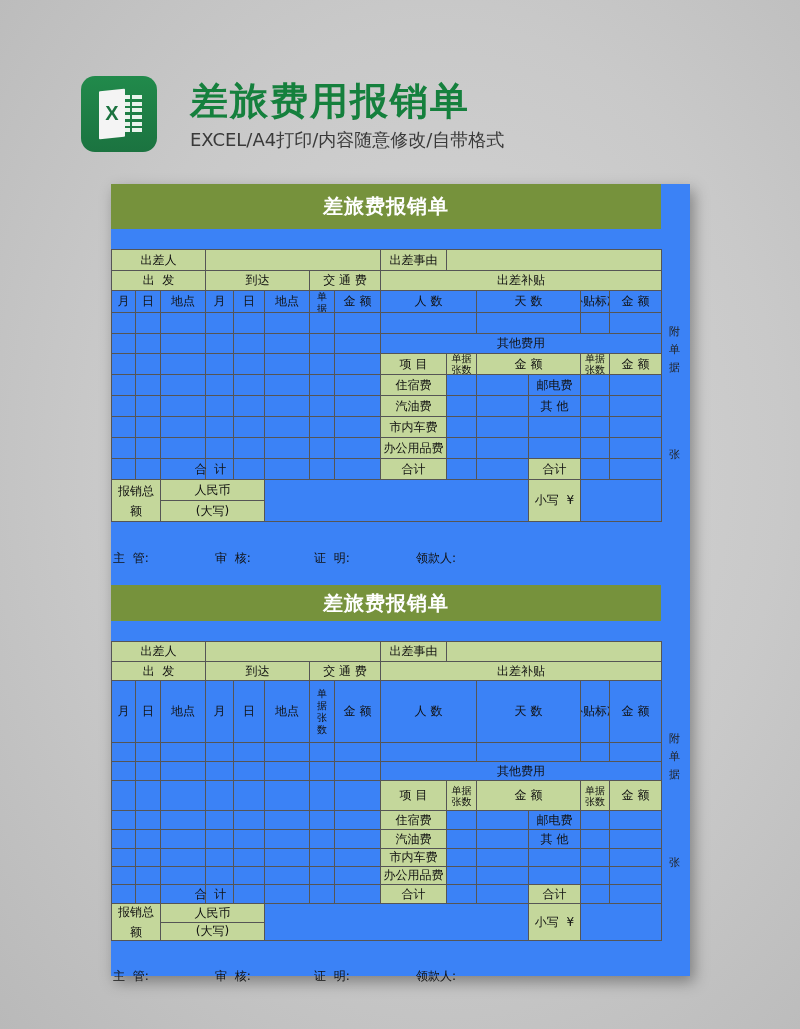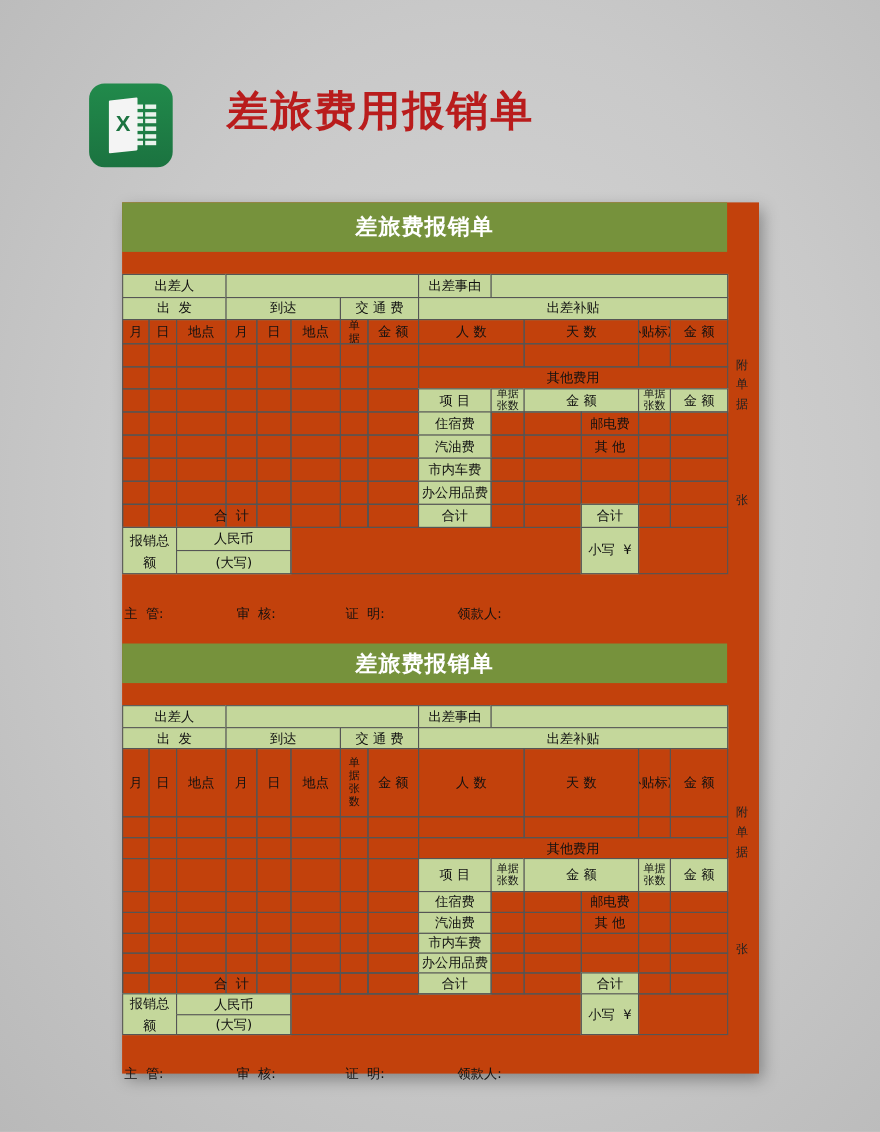--- a/index.html
+++ b/index.html
@@ -20,30 +20,30 @@
   .logo .sheet span { background: #e9f3ec; height: 4px; }
   .logo .page {
     position: absolute; left: 18px; top: 14px; width: 26px; height: 48px;
     background: #f4f4f4; transform: skewY(-6deg); border-radius: 1px;
   }
   .logo .x {
     position: absolute; left: 21px; top: 26px; width: 20px; text-align: center;
     color: #1b7340; font: bold 20px "Liberation Sans", sans-serif;
   }
   .big-title {
-    position: absolute; left: 206px; top: 76px; font-size: 38px; font-weight: bold;
-    color: #b91c1c; letter-spacing: 2px; font-family: "DejaVu Sans", sans-serif;
+    position: absolute; left: 190px; top: 76px; font-size: 38px; font-weight: bold;
+    color: #15803d; letter-spacing: 2px; font-family: "DejaVu Sans", sans-serif;
   }
   .sub-title {
     position: absolute; left: 190px; top: 128px; font-size: 18px; color: #3a3a3a;
     font-family: "DejaVu Sans", sans-serif;
   }
   .paper {
     position: absolute; left: 111px; top: 184px; width: 579px; height: 792px;
-    background: #c2410c; box-shadow: 4px 6px 14px rgba(0,0,0,0.35);
+    background: #3b82f6; box-shadow: 4px 6px 14px rgba(0,0,0,0.35);
   }
   .form { position: absolute; left: 0; width: 550px; }
   .tbar {
     position: absolute; left: 0; width: 550px; background: #76923c; color: #ffffff;
     font-weight: bold; font-size: 20px; text-align: center; display: flex;
     align-items: center; justify-content: center; letter-spacing: 1px;
   }
   .cell {
     position: absolute; box-sizing: border-box; border: 1px solid #555;
     font-size: 12px; color: #111; display: flex; align-items: center; justify-content: center;
@@ -73,20 +73,21 @@
         <span></span>
         <span></span>
         <span></span>
         <span></span>
         <span></span>
       </div>
     <div class="page"></div>
     <div class="x">X</div>
   </div>
   <div class="big-title">差旅费用报销单</div>
+  <div class="sub-title">EXCEL/A4打印/内容随意修改/自带格式</div>
 </div>
 
 <div class="paper">
   <div id="forms">
       <div class="form" style="top: 0px;">
         <div class="tbar" style="top: 0px; height: 45px;">差旅费报销单</div>
         <div class="cell plain" style="left: 0px; width: 154px; top: 45px; height: 21px; padding-left: 3px;">部门</div>
         <div class="cell plain" style="left: 215px; width: 138px; top: 45px; height: 21px; white-space: pre;">年  月  日</div>
         <div class="cell g" style="left: 0px; width: 95px; top: 65px; height: 22px;">出差人</div>
         <div class="cell g" style="left: 94px; width: 176px; top: 65px; height: 22px;"></div>

